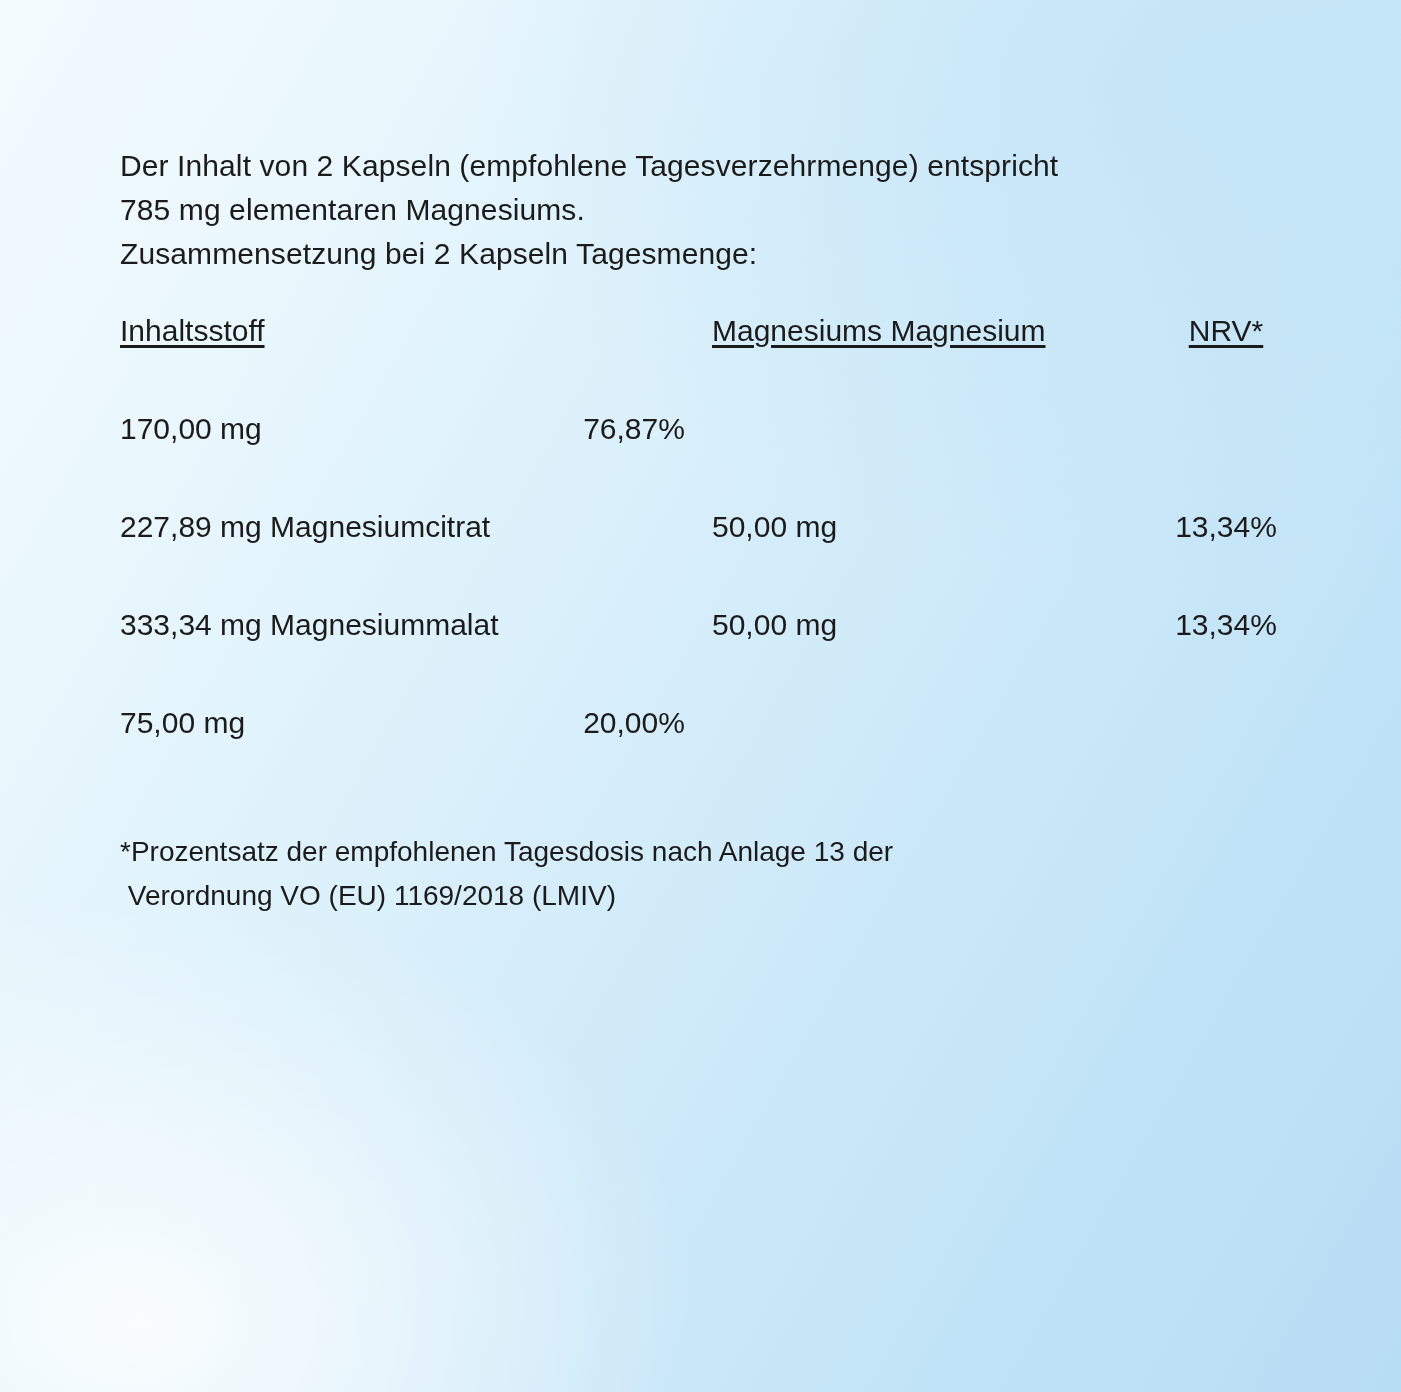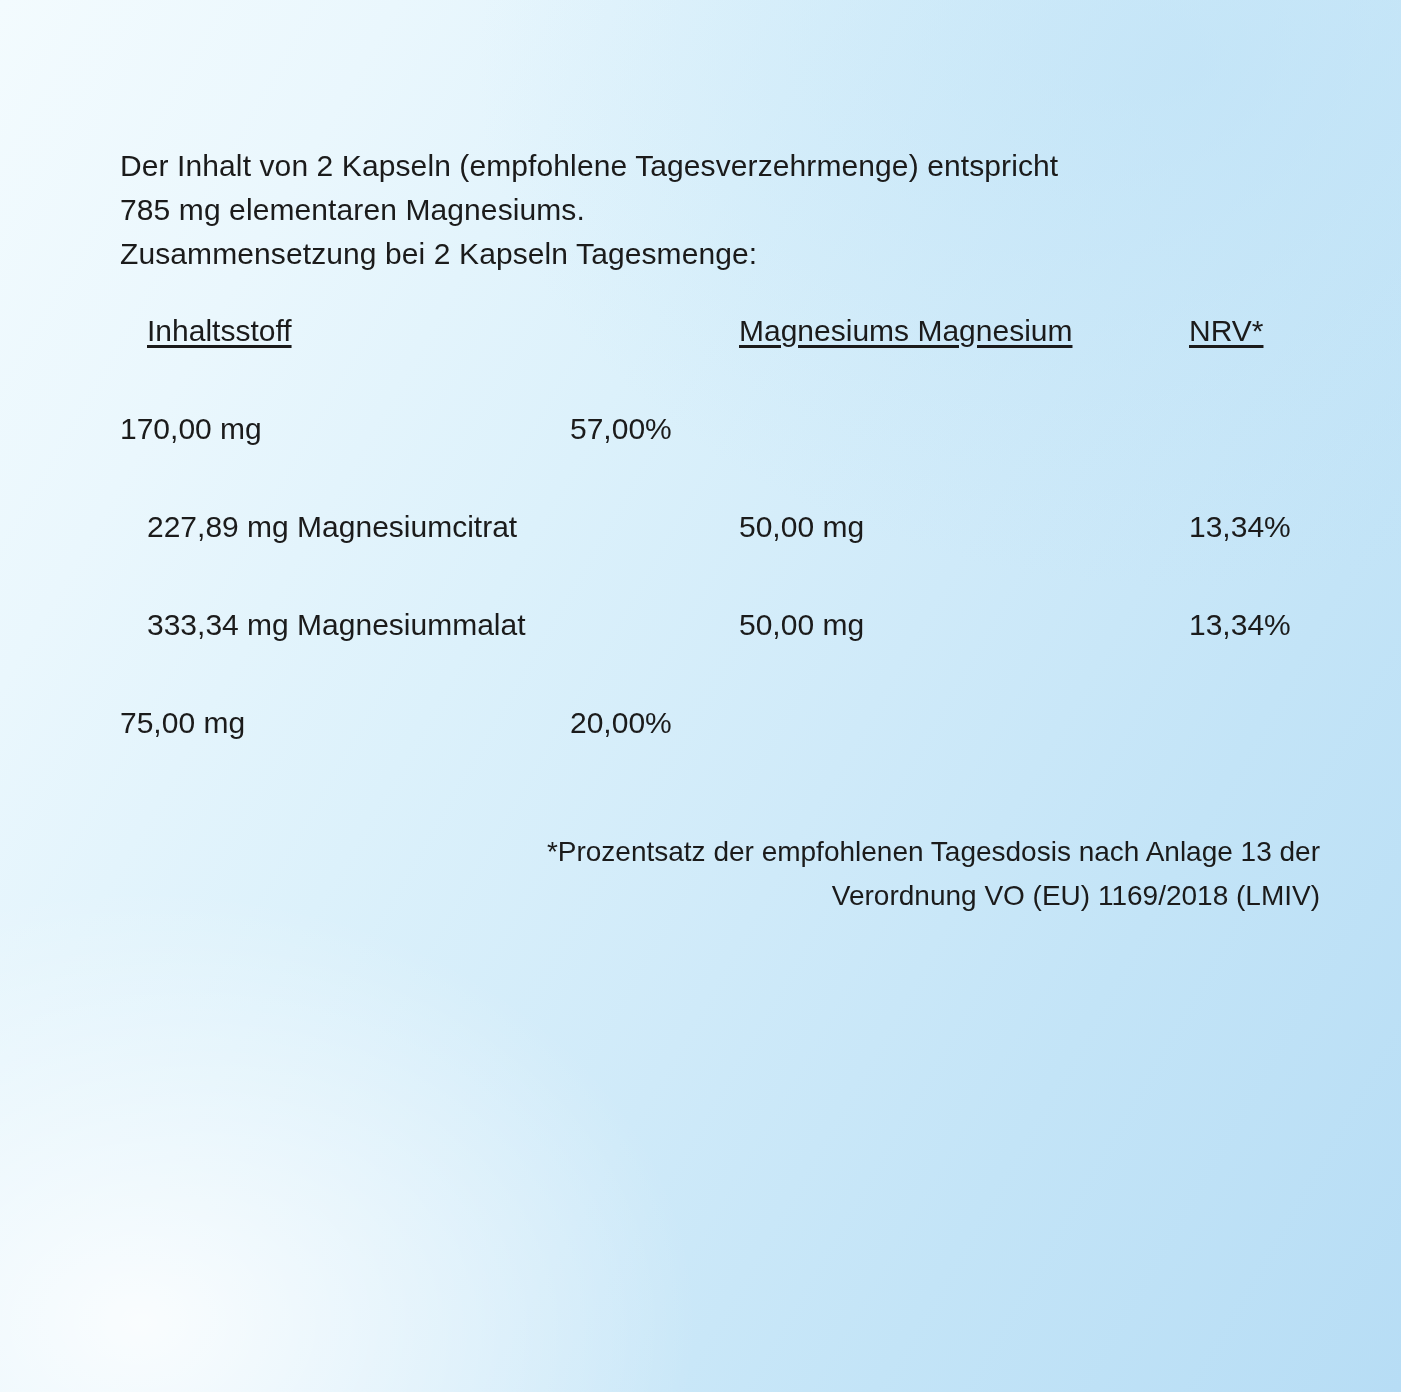--- a/index.html
+++ b/index.html
@@ -52,43 +52,43 @@
   }
 
   .table {
     margin-top: 38px;
     width: 1170px;
   }
   .row {
     display: flex;
     align-items: baseline;
   }
-  .col-a { width: 592px; flex: 0 0 592px; margin-left: 27px; }
+  .col-a { width: 592px; flex: 0 0 592px; }
   .col-b { width: 450px; flex: 0 0 450px; }
-  .col-c { width: 128px; flex: 0 0 128px; }
+  .col-c { width: 128px; flex: 0 0 128px; text-align: center; }
 
   .head .cell {
     font-size: 30px;
     text-decoration: underline;
     text-underline-offset: 4px;
   }
   .head .cell span { display: inline; }
 
   .data-row {
     margin-top: 64px;
     font-size: 30px;
   }
   .data-row:first-of-type { margin-top: 56px; }
 
   .footnote {
     margin-top: 90px;
     font-size: 28px;
     line-height: 44px;
   }
-  .footnote div { white-space: pre; text-align: right; }
+  .footnote div { white-space: pre; }
 </style>
 </head>
 <body>
 
 <div class="page">
   <div class="wash"></div>
 
   <div class="content">
 
     <div class="intro">
@@ -106,21 +106,21 @@
         <div class="cell col-b">
           <span>Magnesiums Magnesium</span>
         </div>
         <div class="cell col-c">
           <span>NRV*</span>
         </div>
       </div>
 
       <div class="row data-row">
         <div class="cell col-b">170,00 mg</div>
-        <div class="cell col-c">57,00%</div>
+        <div class="cell col-c">76,87%</div>
       </div>
 
       <div class="row data-row">
         <div class="cell col-a">227,89 mg Magnesiumcitrat</div>
         <div class="cell col-b">50,00 mg</div>
         <div class="cell col-c">13,34%</div>
       </div>
 
       <div class="row data-row">
         <div class="cell col-a">333,34 mg Magnesiummalat</div>

